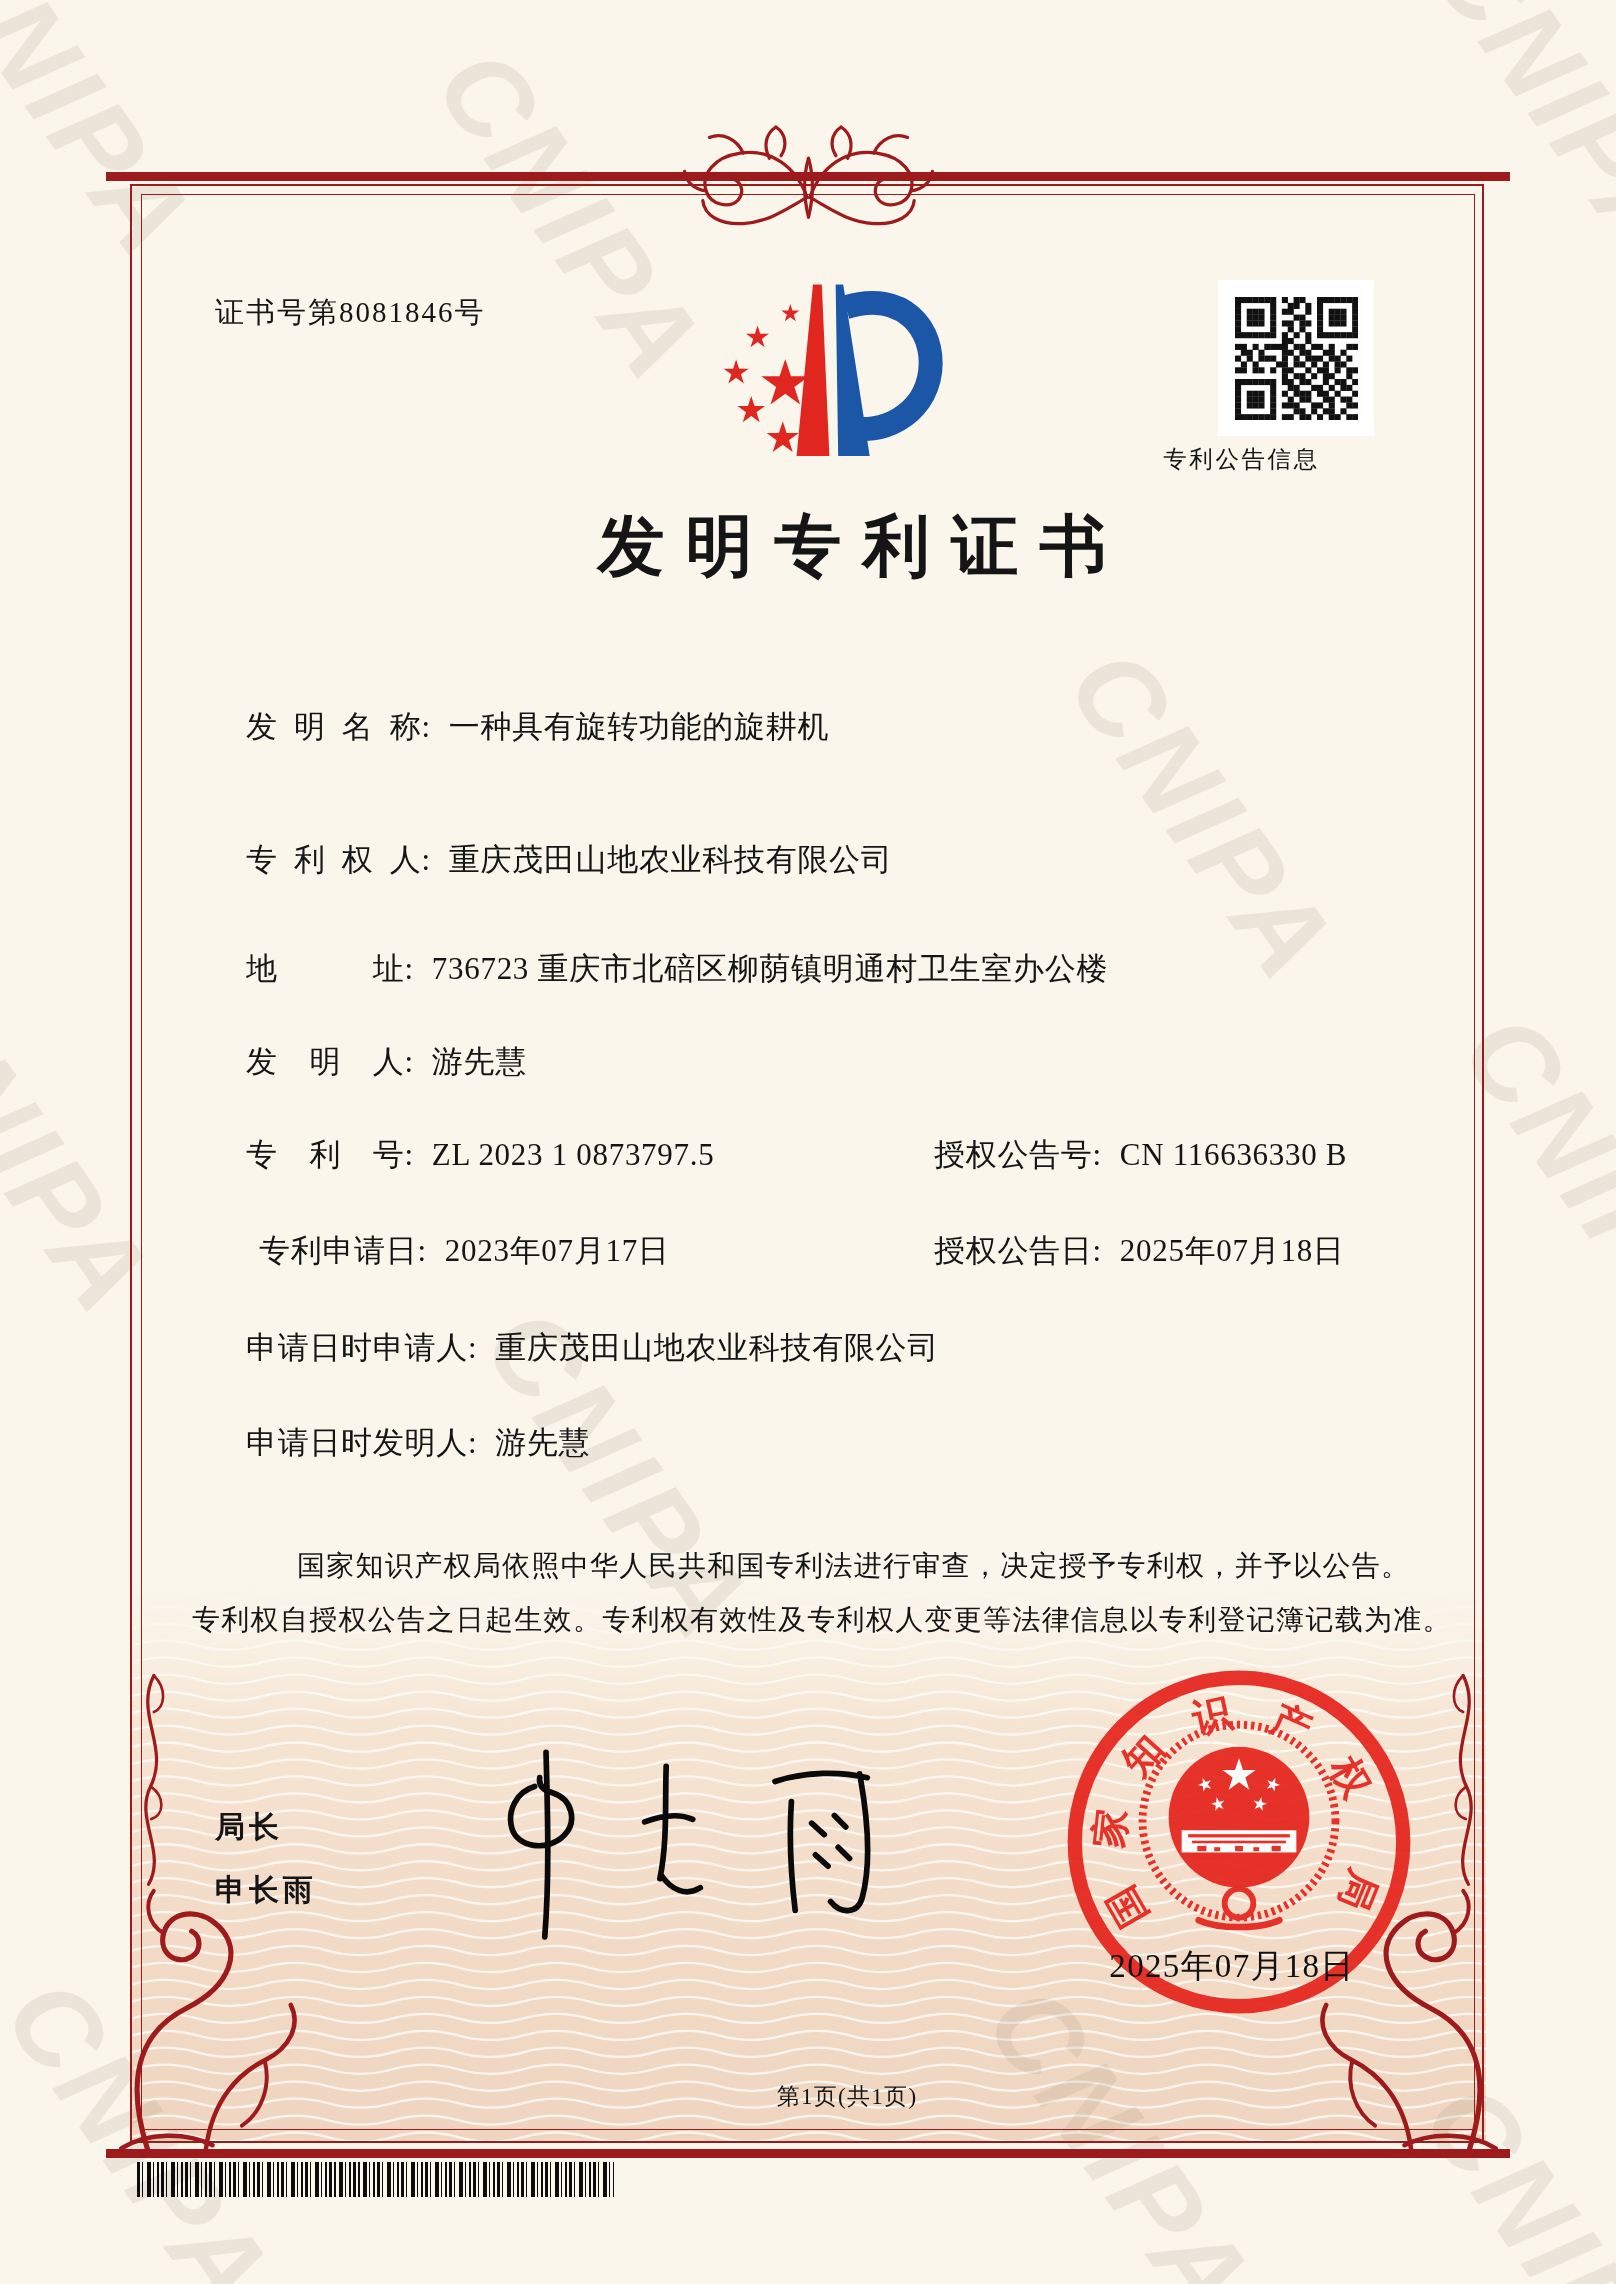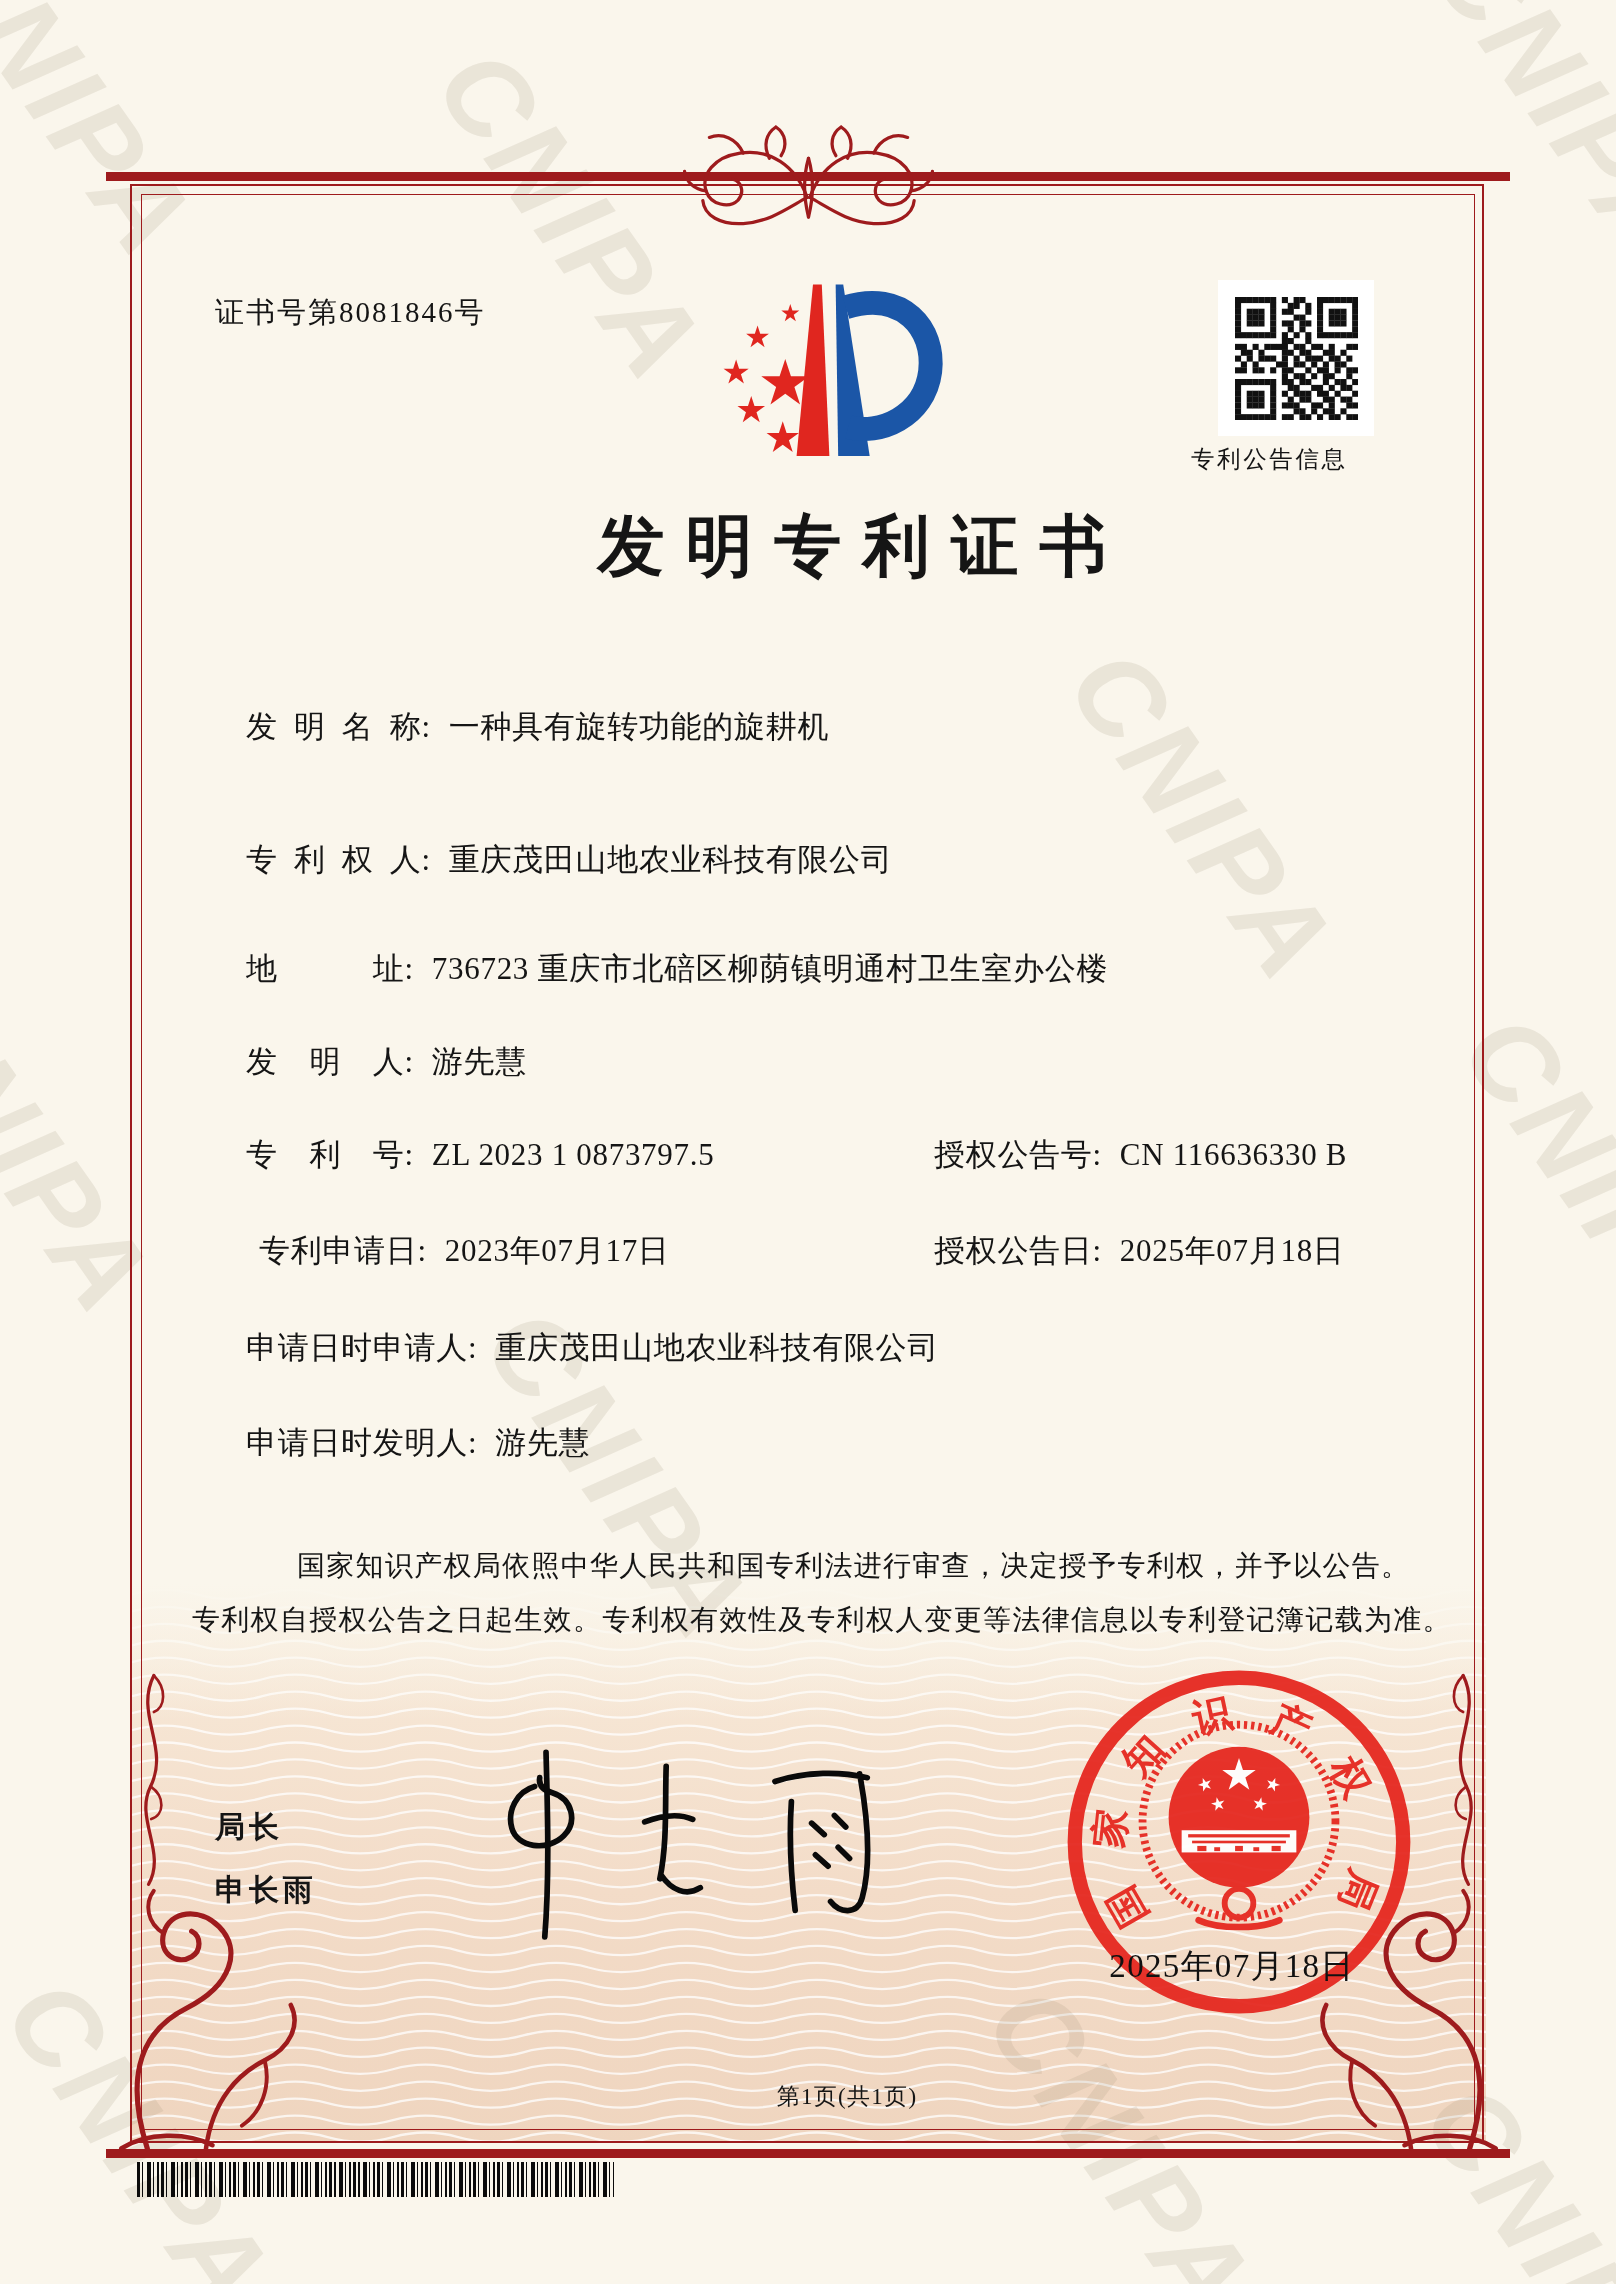--- a/index.html
+++ b/index.html
@@ -20,21 +20,21 @@
   .rectA{position:absolute;left:130px;top:184px;width:1350px;height:1955px;
          border:2.6px solid #9e1b1d;z-index:3;}
   .rectB{position:absolute;left:141px;top:194px;width:1332px;height:1934px;
          border:1.3px solid #9e1b1d;z-index:3;}
   .ornament{position:absolute;z-index:5;}
   
   .certno{position:absolute;left:215px;top:293px;font-size:29px;z-index:4;letter-spacing:2px;}
   .logo{position:absolute;left:685px;top:277px;z-index:4;}
   .qrbox{position:absolute;left:1218px;top:280px;width:156px;height:156px;background:#fff;z-index:4;}
   .qr{position:absolute;left:17px;top:17px;}
-  .qrlabel{position:absolute;left:1191px;top:443px;width:189px;
+  .qrlabel{position:absolute;left:1147px;top:443px;width:189px;text-align:center;
            font-size:23.5px;letter-spacing:2.6px;z-index:4;}
   .title{position:absolute;left:0;top:501px;width:1616px;text-align:center;z-index:4;
          font-size:67px;font-weight:700;letter-spacing:0.32em;text-indent:0.32em;padding-left:44px;}
   
   .row{position:absolute;font-size:31px;z-index:4;white-space:pre;}
   .row .lab{letter-spacing:0.7px;}
   .row .val{margin-left:18px;letter-spacing:0.7px;}
   
   .stmt{position:absolute;font-size:28px;letter-spacing:1.3px;z-index:4;white-space:pre;}
   

